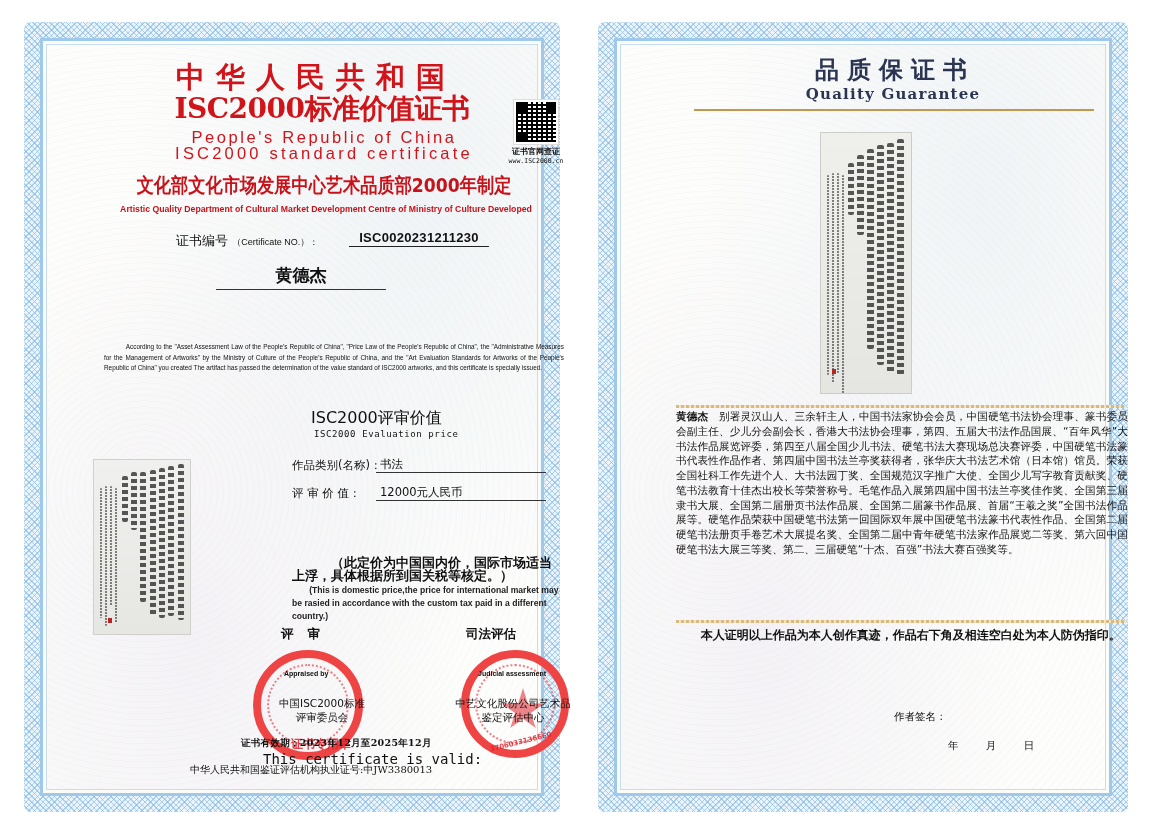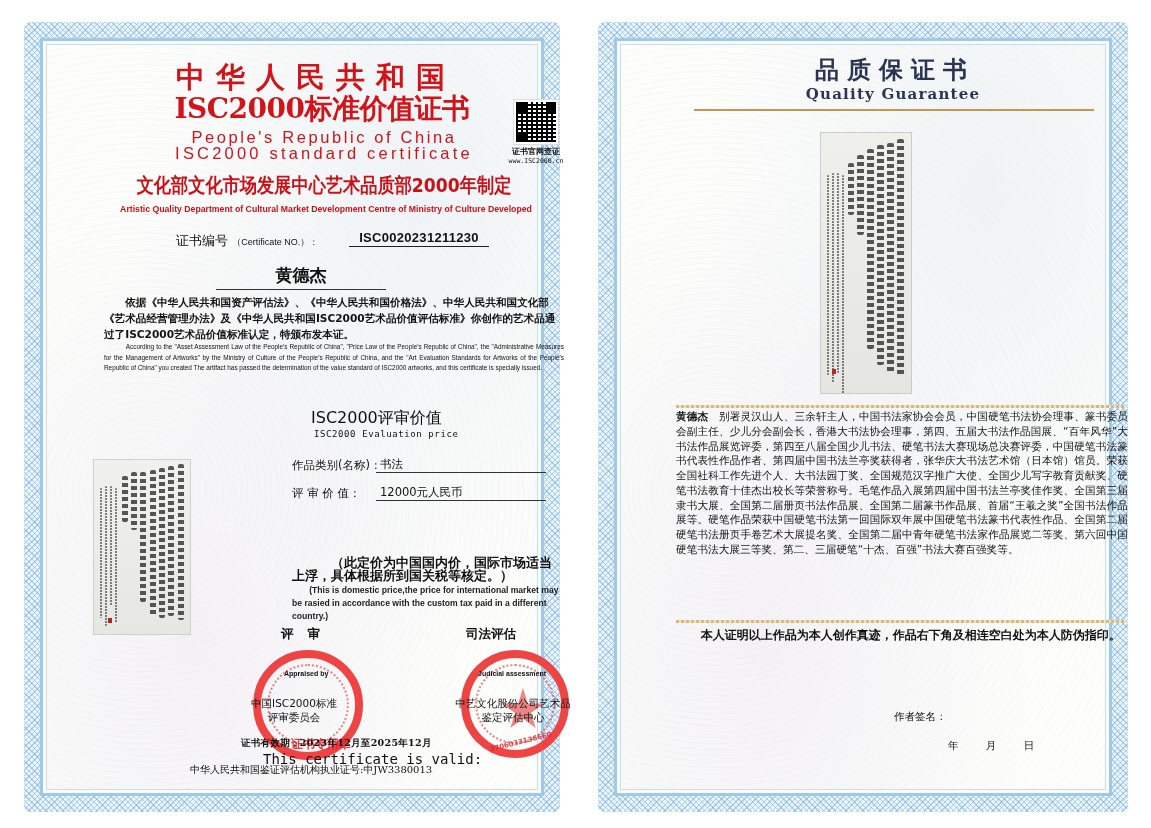--- a/index.html
+++ b/index.html
@@ -241,21 +241,20 @@
     <div class="l-dept-en">Artistic Quality Department of Cultural Market Development Centre of Ministry of Culture Developed</div>
 
     <div class="l-certno-label">
       <span>证书编号</span>
       <small>（Certificate NO.）：</small>
     </div>
     <div class="l-certno-value">ISC0020231211230</div>
 
     <div class="l-name">黄德杰</div>
 
-    <div class="l-body-cn">依据《中华人民共和国资产评估法》、《中华人民共和国价格法》、中华人民共和国文化部《艺术品经营管理办法》及《中华人民共和国ISC2000艺术品价值评估标准》你创作的艺术品通过了ISC2000艺术品价值标准认定，特颁布发本证。</div>
     <div class="l-body-en">According to the "Asset Assessment Law of the People's Republic of China", "Price Law of the People's Republic of China", the "Administrative Measures for the Management of Artworks" by the Ministry of Culture of the People's Republic of China, and the "Art Evaluation Standards for Artworks of the People's Republic of China" you created The artifact has passed the determination of the value standard of ISC2000 artworks, and this certificate is specially issued.</div>
 
     <div class="l-eval-title">ISC2000评审价值</div>
     <div class="l-eval-sub">ISC2000 Evaluation price</div>
 
     <div class="artwork-small">
       <div class="calli-col thin" style="left:6px;height:130px;top:28px"></div>
       <div class="calli-col thin" style="left:11px;height:140px;top:26px"></div>
       <div class="calli-col thin" style="left:16px;height:120px;top:26px"></div>
       <div class="calli-col thin" style="left:21px;height:135px;top:28px"></div>
@@ -281,21 +280,21 @@
     <div class="l-note-cn">（此定价为中国国内价，国际市场适当上浮，具体根据所到国关税等核定。）</div>
     <div class="l-note-en">(This is domestic price,the price for international market may be rasied in accordance with the custom tax paid in a different country.)</div>
 
     <div class="l-sig-head1">评审</div>
     <div class="l-sig-head2">司法评估</div>
 
     <div class="seal one">
       <div class="seal-text-red" style="left:30px;top:78px;font-size:12px;">证书专用章</div>
     </div>
     <div class="seal-en" style="left:218px;top:648px">Appraised by</div>
-    <div class="seal-org" style="left:180px;top:674px;width:96px">
+    <div class="seal-org" style="left:208px;top:674px;width:96px">
       <div>中国ISC2000标准</div>
       <div>评审委员会</div>
     </div>
 
     <div class="seal two">
       <div class="star"></div>
       <div class="seal-text-red" style="left:20px;top:80px;font-size:7px;transform:rotate(-14deg)">3706033136660</div>
     </div>
     <div class="seal-en" style="left:412px;top:648px">Judicial assessment</div>
     <div class="seal-org" style="left:372px;top:674px;width:150px">

